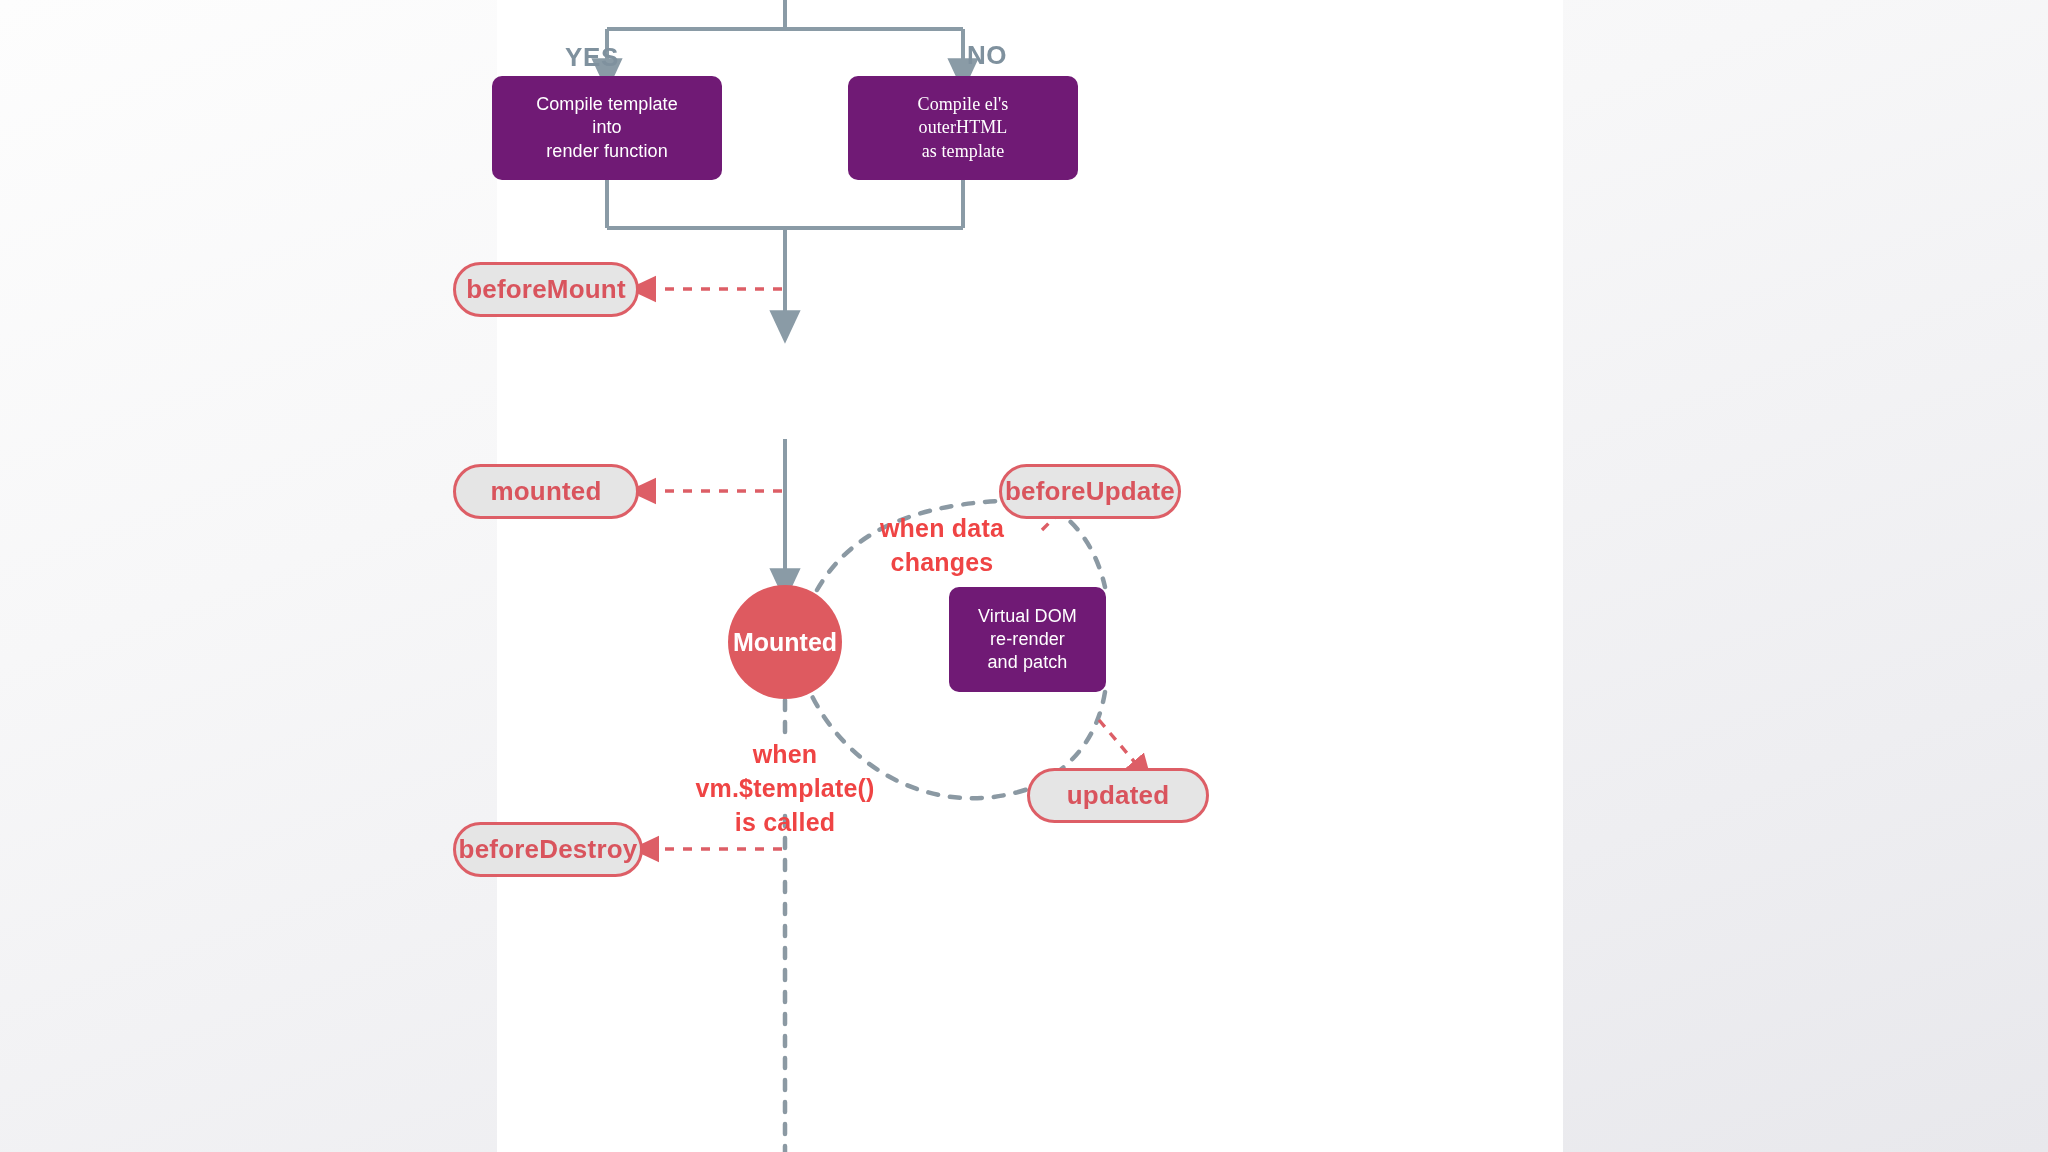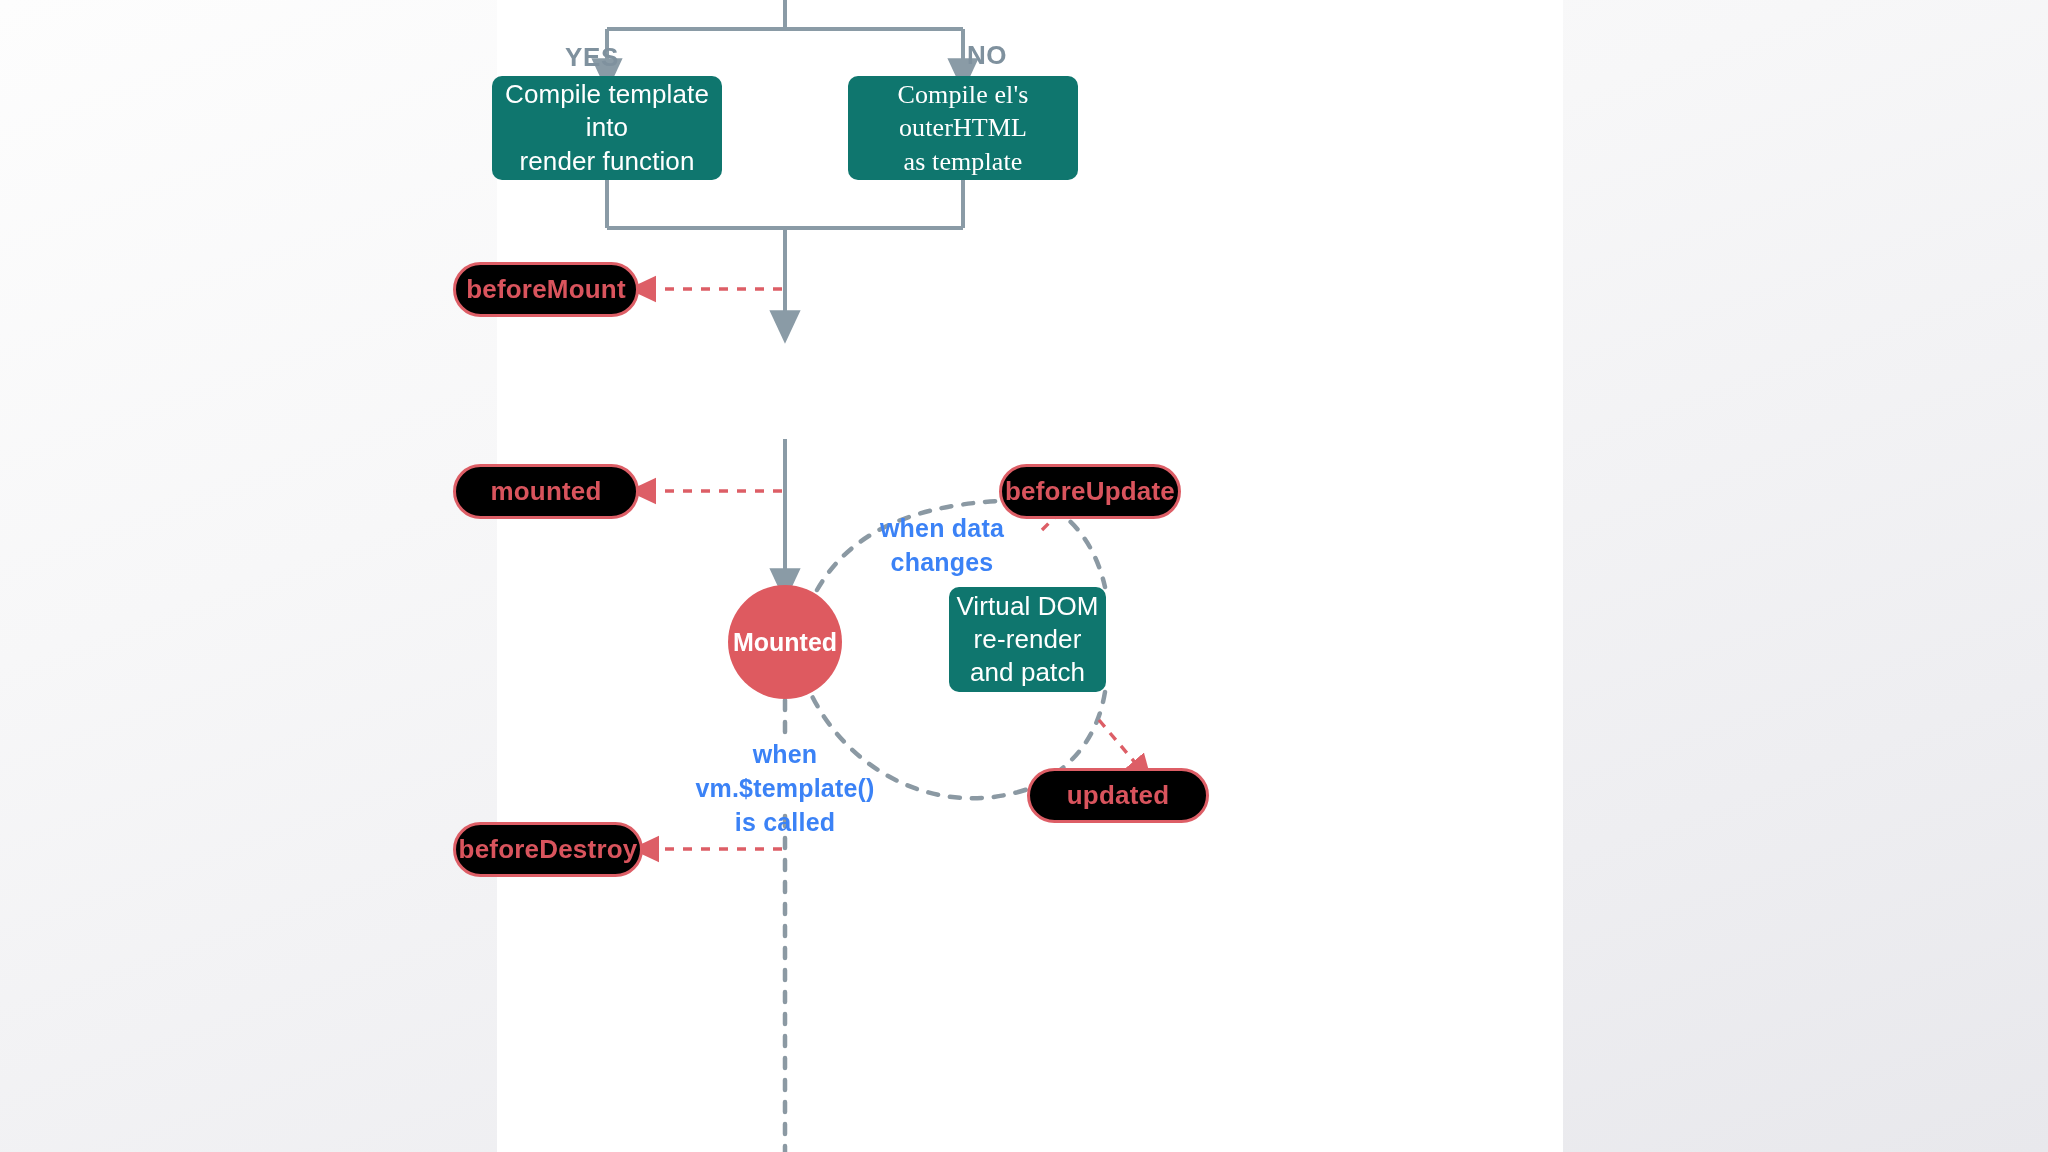--- a/index.html
+++ b/index.html
@@ -35,47 +35,47 @@
   }
   .node {
     position: absolute;
     box-sizing: border-box;
     display: flex;
     align-items: center;
     justify-content: center;
     text-align: center;
   }
   .proc {
-    background: #0f766e;
+    background: #701a75;
     color: #ffffff;
     border-radius: 10px;
-    font-size: 26px;
+    font-size: 18px;
     line-height: 1.28;
     font-weight: 400;
     letter-spacing: .1px;
   }
   .hook {
-    background: #000000;
+    background: #e5e5e5;
     border: 3px solid #dd5e66;
     color: #d9545d;
     border-radius: 40px;
     font-size: 26px;
     font-weight: bold;
     letter-spacing: .2px;
   }
   .state-circle {
     background: #de5a60;
     color: #ffffff;
     border-radius: 50%;
     font-size: 25px;
     font-weight: bold;
   }
   .edge-label {
     position: absolute;
-    color: #3b82f6;
+    color: #ef4444;
     font-weight: bold;
     font-size: 25px;
     line-height: 1.35;
     text-align: center;
     letter-spacing: .2px;
   }
   .yesno {
     font-size: 26px;
     color: #7f919e;
     font-weight: bold;

